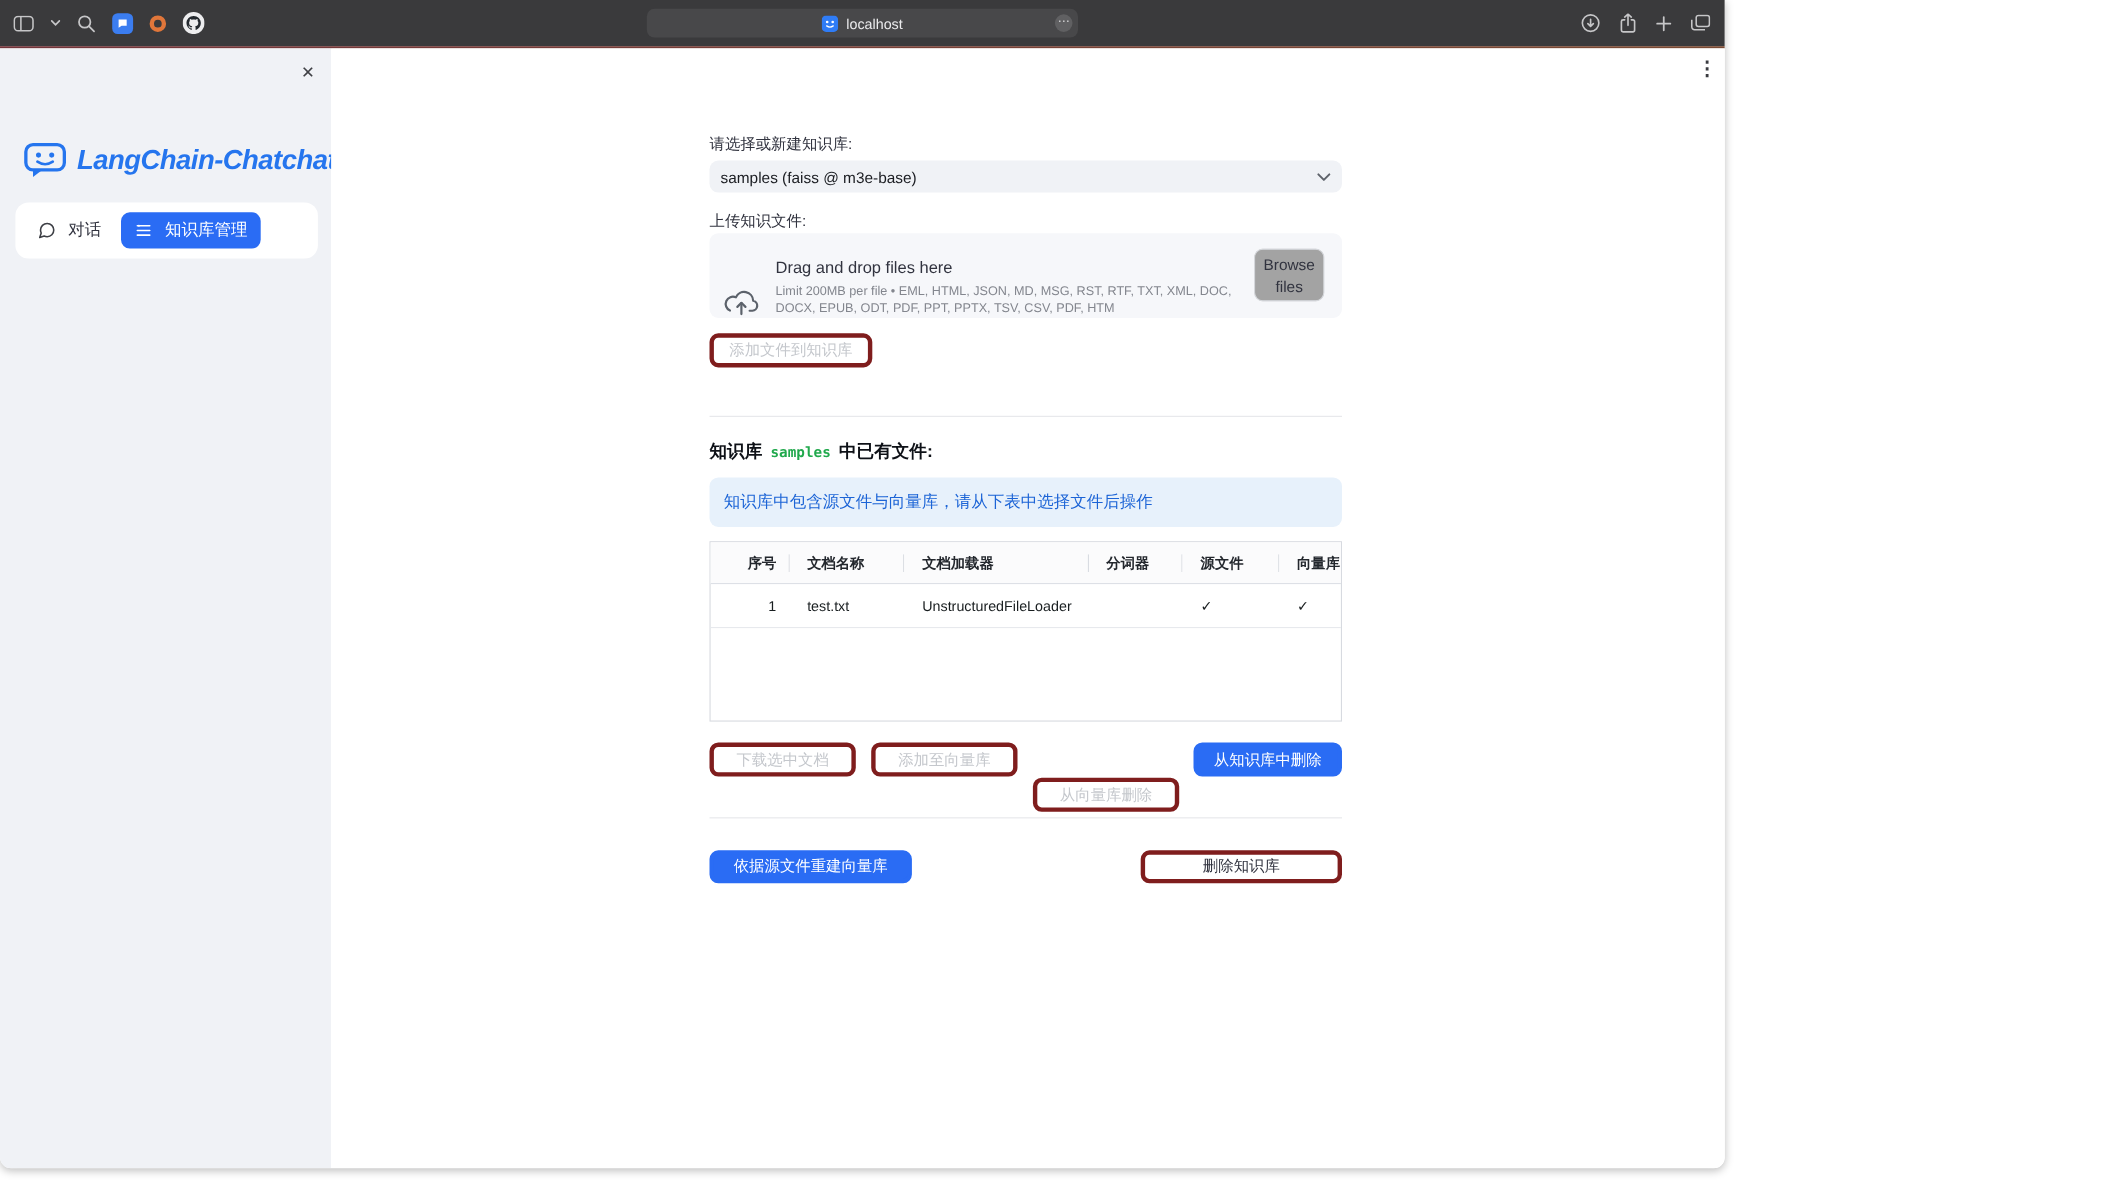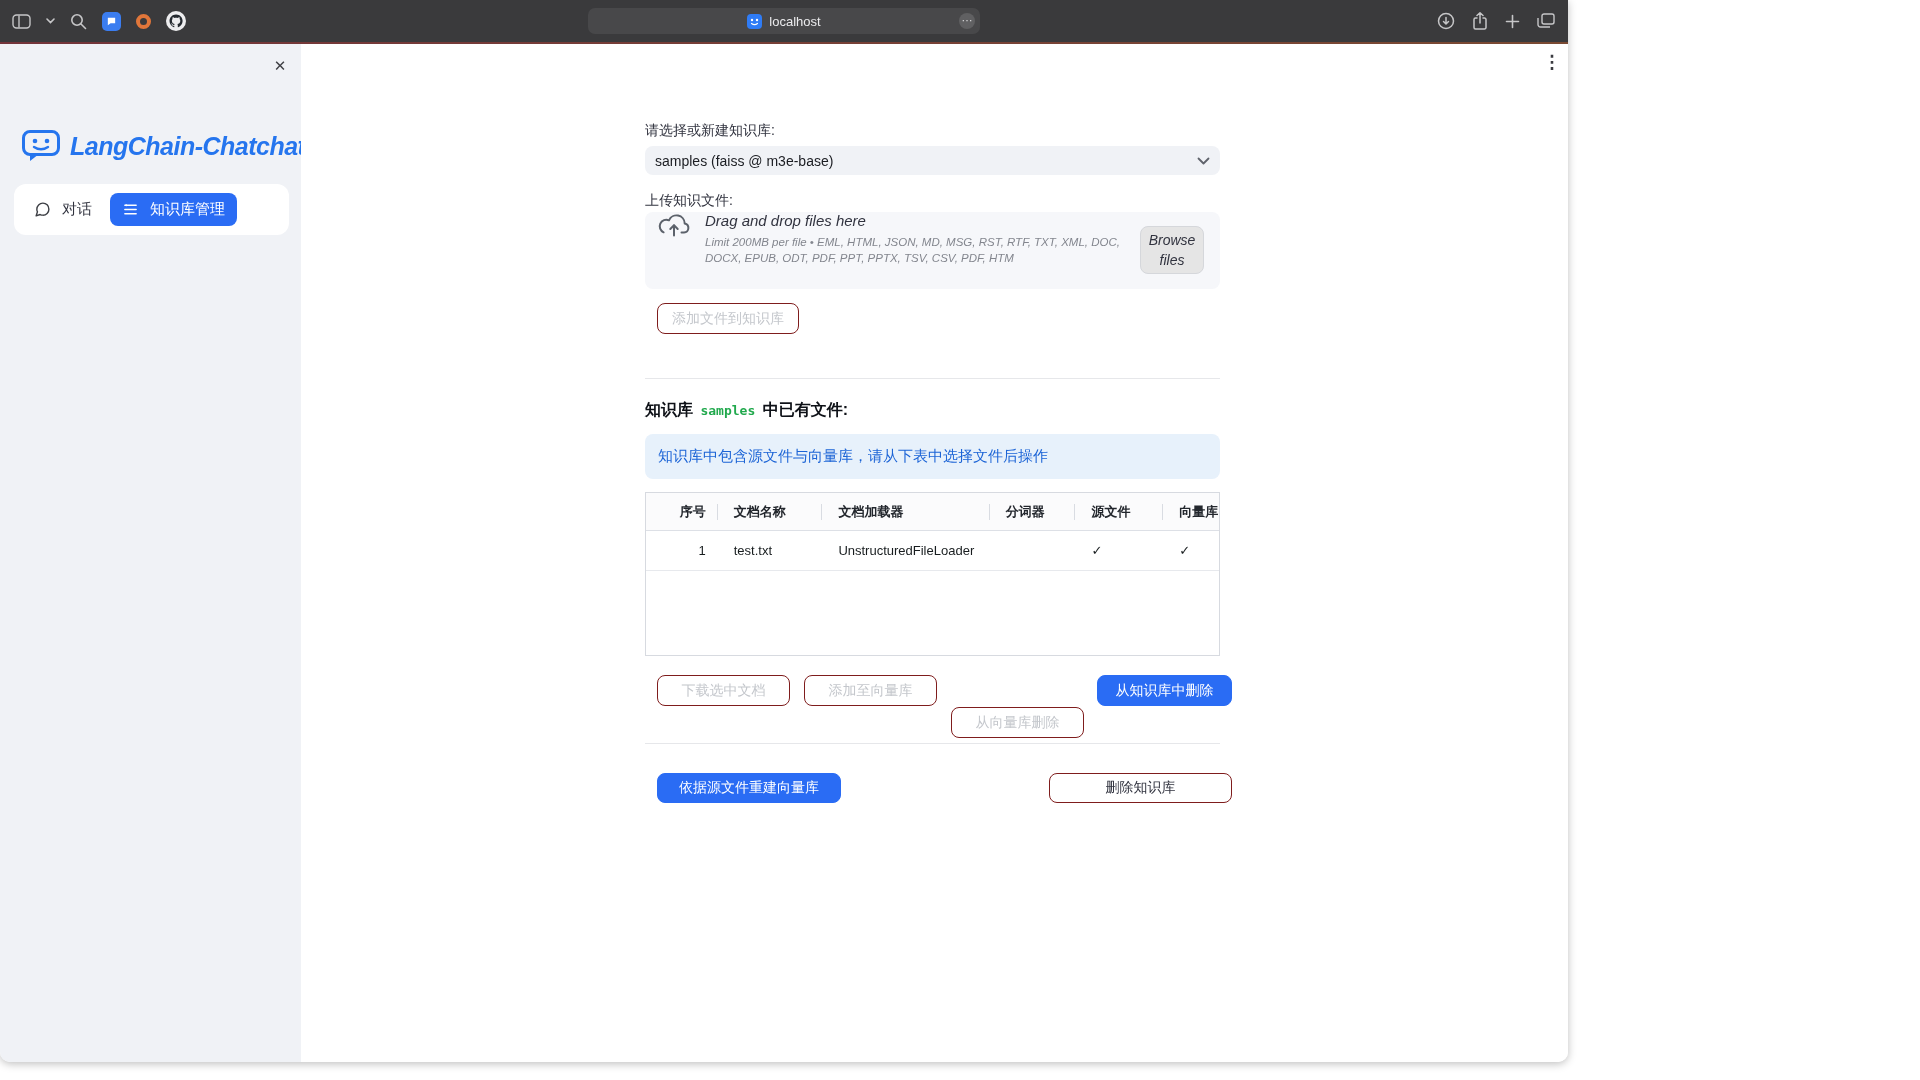--- a/index.html
+++ b/index.html
@@ -34,29 +34,29 @@
 
   
   .main{position:absolute;top:44px;left:301px;width:1267px;height:1018px;background:#fff;}
   .kebab{position:absolute;left:1240px;top:6px;width:22px;height:24px;display:flex;align-items:center;justify-content:center;
          font-size:18px;font-weight:bold;color:#3a3b40;cursor:pointer;}
   .lbl{position:absolute;left:344px;font-size:14px;color:#31333f;white-space:nowrap;}
   .select{position:absolute;left:344px;top:102px;width:575px;height:29px;background:#f0f2f6;border-radius:8px;
           display:flex;align-items:center;padding-left:10px;font-size:14px;color:#1b1d22;cursor:pointer;}
   .select .chev{position:absolute;right:10px;top:11px;}
   .uploader{position:absolute;left:344px;top:168px;width:575px;height:77px;background:#f6f7fa;border-radius:8px;
-            display:flex;align-items:flex-start;padding-left:13px;cursor:pointer;font-style:italic;}
+            display:flex;align-items:flex-end;padding-left:13px;cursor:pointer;}
   .up-text{margin-left:15px;width:428px;}
   .up-title{font-size:15px;color:#31333f;margin-bottom:5px;}
   .up-limit{font-size:11.5px;color:#83868e;line-height:1.4;}
-  .browse-btn{position:absolute;right:16px;top:14px;width:64px;height:48px;background:#e5e5e5;border:1px solid #d5d7db;
+  .browse-btn{position:absolute;right:16px;top:14px;width:64px;height:48px;background:#a3a3a3;border:1px solid #d5d7db;
               border-radius:8px;font-size:14px;color:#31333f;display:flex;align-items:center;justify-content:center;
               text-align:center;padding:0 7px;line-height:1.45;cursor:pointer;}
-  .btn{position:absolute;height:31px;border-radius:8px;border:1px solid #7f1d1d;background:#fff;display:flex;
-       align-items:center;justify-content:center;font-size:14px;white-space:nowrap;cursor:pointer;margin-left:12px;}
+  .btn{position:absolute;height:31px;border-radius:8px;border:4px solid #7f1d1d;background:#fff;display:flex;
+       align-items:center;justify-content:center;font-size:14px;white-space:nowrap;cursor:pointer;}
   .btn.disabled{color:#c4c7cc;cursor:default;}
   .btn.primary{background:#2a6cf4;border-color:#2a6cf4;color:#fff;}
   .btn.secondary{color:#31333f;text-align:right;}
   .hr{position:absolute;left:344px;width:575px;height:1px;background:#e6e7ea;}
   .heading{position:absolute;left:344px;top:356px;font-size:16px;font-weight:bold;color:#0e1117;white-space:nowrap;}
   .heading .code{font-family:"DejaVu Sans Mono",monospace;font-size:13px;font-weight:bold;color:#21a94d;padding:0 3px;}
   .info{position:absolute;left:344px;top:390px;width:575px;height:45px;background:#e7f1fb;border-radius:8px;
         display:flex;align-items:center;padding-left:13px;font-size:15px;color:#1c64d6;white-space:nowrap;}
 
   

